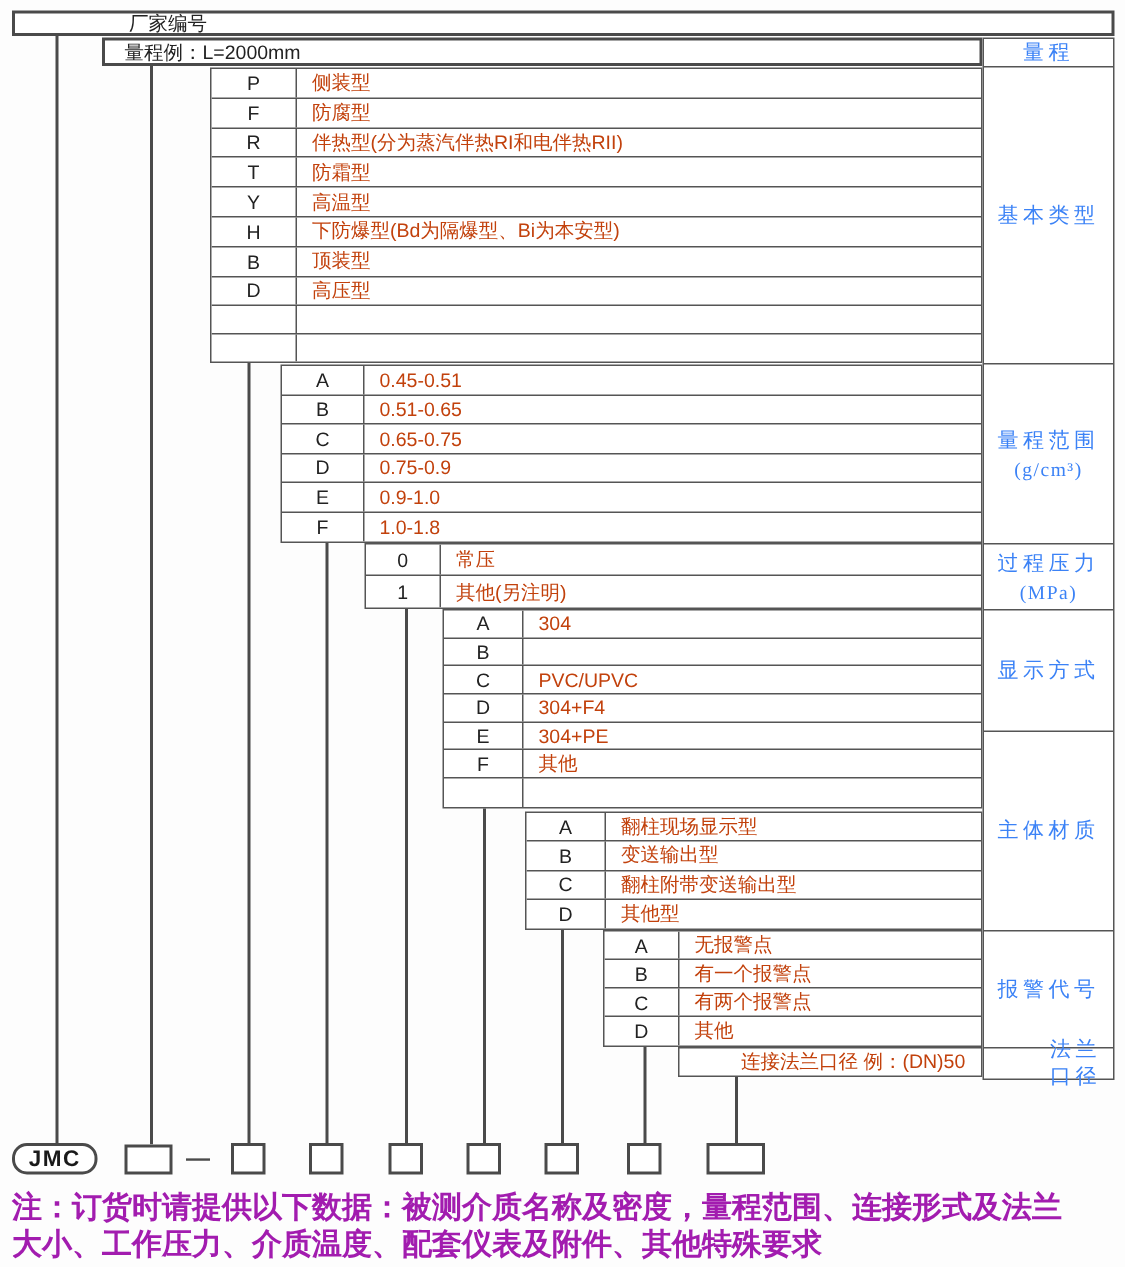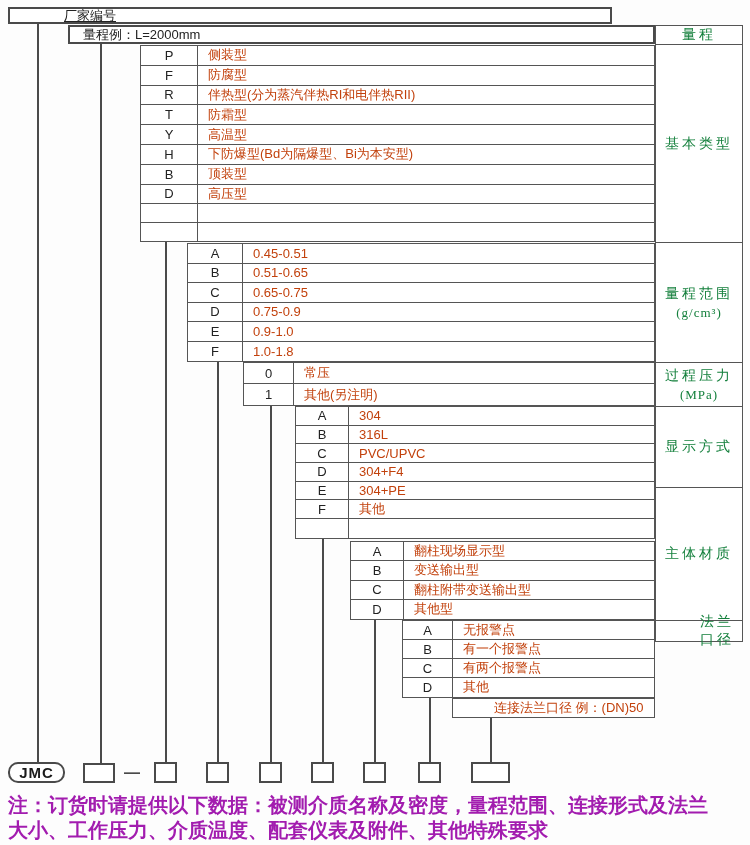--- a/index.html
+++ b/index.html
@@ -38,21 +38,21 @@
   .t-alarm .row { height:19.5px; } .t-alarm .code { width:50px; }
   .t-flange .row { height:20px; }
   
   .labelcol {
     position:absolute; left:655px; top:25px; width:88px; box-sizing:border-box;
     border:1px solid #555; background:#fff; display:flex; flex-direction:column;
   }
   .labelcol .cell {
     box-sizing:border-box; border-bottom:1px solid #555;
     display:flex; flex-direction:column; align-items:center; justify-content:center;
-    font-family:"Liberation Serif", serif; font-size:14px; color:#15803d;
+    font-family:"Liberation Serif", serif; font-size:14px; color:#3b82f6;
     letter-spacing:3px; text-align:center;
   }
   .labelcol .cell:last-child { border-bottom:none; }
   .labelcol .sub { letter-spacing:1px; font-size:13px; margin-top:2px; }
   
   .vline { position:absolute; width:1.5px; background:#4a4a4a; }
   
   .mbox {
     position:absolute; border:2px solid #4a4a4a; background:#fff;
     box-sizing:border-box; top:762px; height:21px;
@@ -69,21 +69,21 @@
     position:absolute; left:8px; top:793px; width:740px;
     font-size:20px; font-weight:bold; color:#a21caf; line-height:25px;
     white-space:nowrap;
   }
 </style>
 </head>
 <body>
 
 <div class="canvas">
 
-  <div class="obox" style="left:8px; top:7px; width:604px; height:17px; padding-left:54px;text-decoration:underline;">
+  <div class="obox" style="left:8px; top:7px; width:735px; height:17px; padding-left:76px;">
     <span>厂家编号</span>
   </div>
 
   <div class="obox" style="left:68px; top:25px; width:587px; height:19px; padding-left:13px;">
     <span>量程例：L=2000mm</span>
   </div>
 
   <div class="st t-basic" style="left:140px; top:45px; width:515px; height:197px;">
     <div class="row">
         <div class="code">P</div>
@@ -165,21 +165,20 @@
       </div>
   </div>
 
   <div class="st t-material" style="left:295px; top:406px; width:360px; height:133px;">
     <div class="row">
         <div class="code">A</div>
         <div class="desc">304</div>
       </div>
     <div class="row">
         <div class="code">B</div>
-        <div class="desc">316L</div>
       </div>
     <div class="row">
         <div class="code">C</div>
         <div class="desc">PVC/UPVC</div>
       </div>
     <div class="row">
         <div class="code">D</div>
         <div class="desc">304+F4</div>
       </div>
     <div class="row">
@@ -253,20 +252,23 @@
       </div>
     <div class="cell" style="height:44px;">
         <span>过程压力</span>
         <span class="sub">(MPa)</span>
       </div>
     <div class="cell" style="height:81px;">
         <span>显示方式</span>
       </div>
     <div class="cell" style="height:133px;">
         <span>主体材质</span>
+      </div>
+    <div class="cell" style="height:78px;">
+        <span>报警代号</span>
       </div>
     <div class="cell" style="height:20px;padding-left:36px;">
         <span>法兰口径</span>
       </div>
   </div>
 
   <div class="vline" style="left:37px;  top:23px;  height:739px;"></div>
   <div class="vline" style="left:100px; top:44px;  height:719px;"></div>
   <div class="vline" style="left:165px; top:242px; height:520px;"></div>
   <div class="vline" style="left:217px; top:362px; height:400px;"></div>

